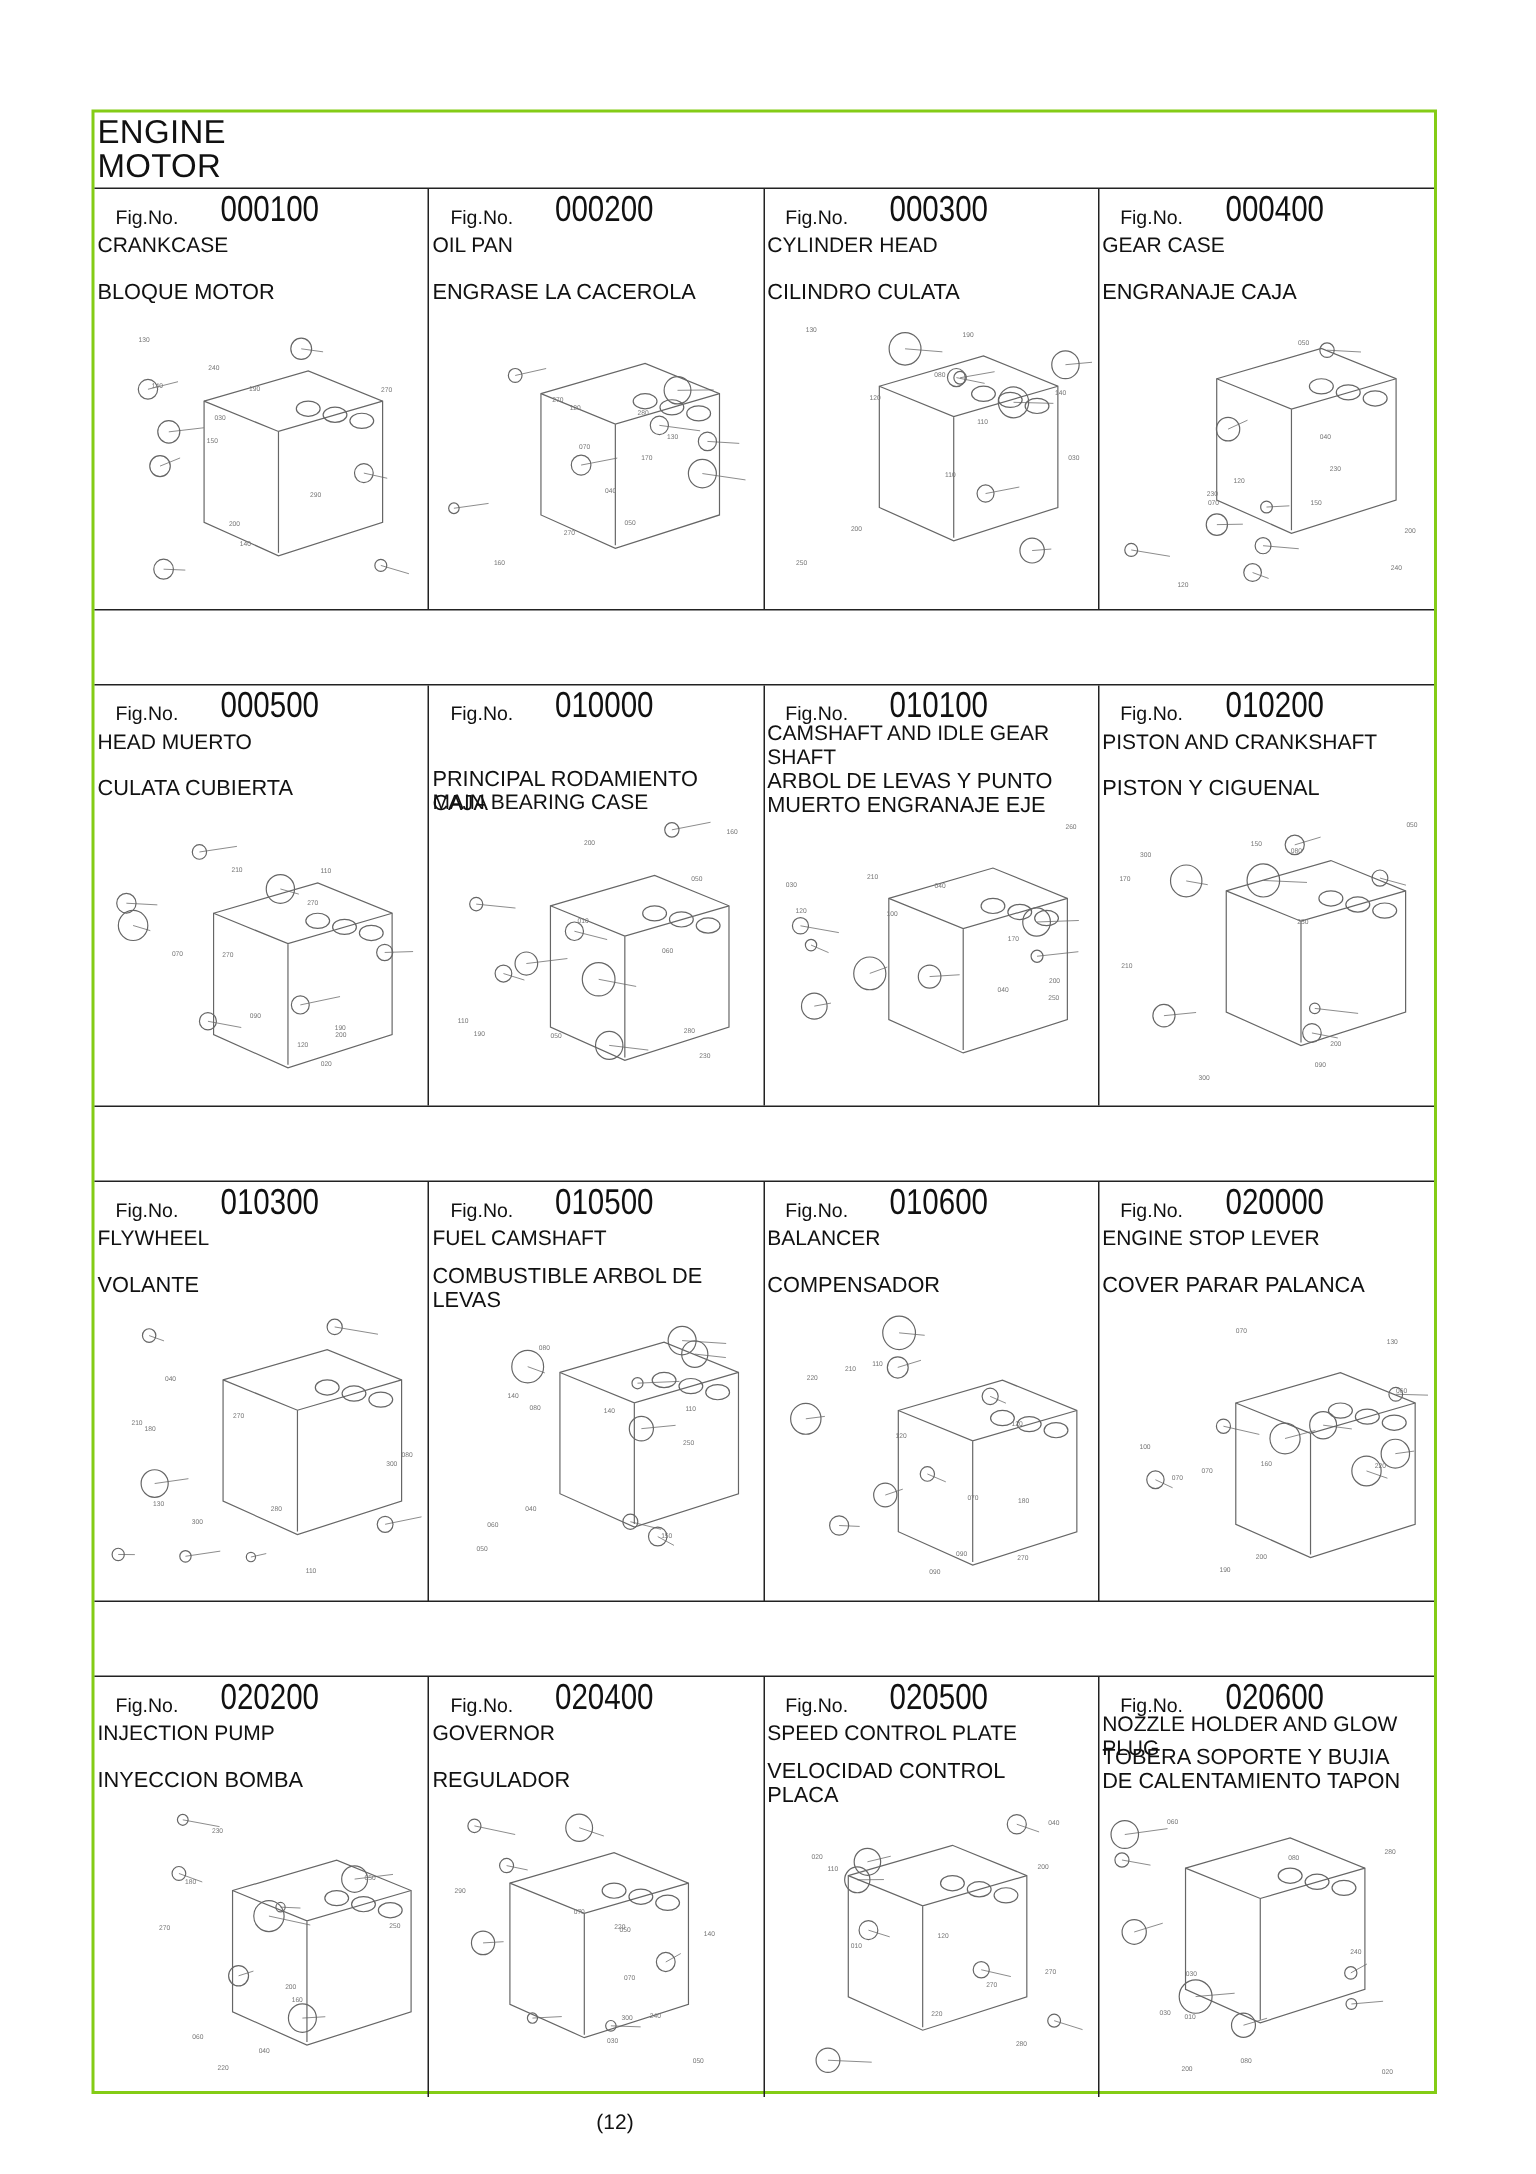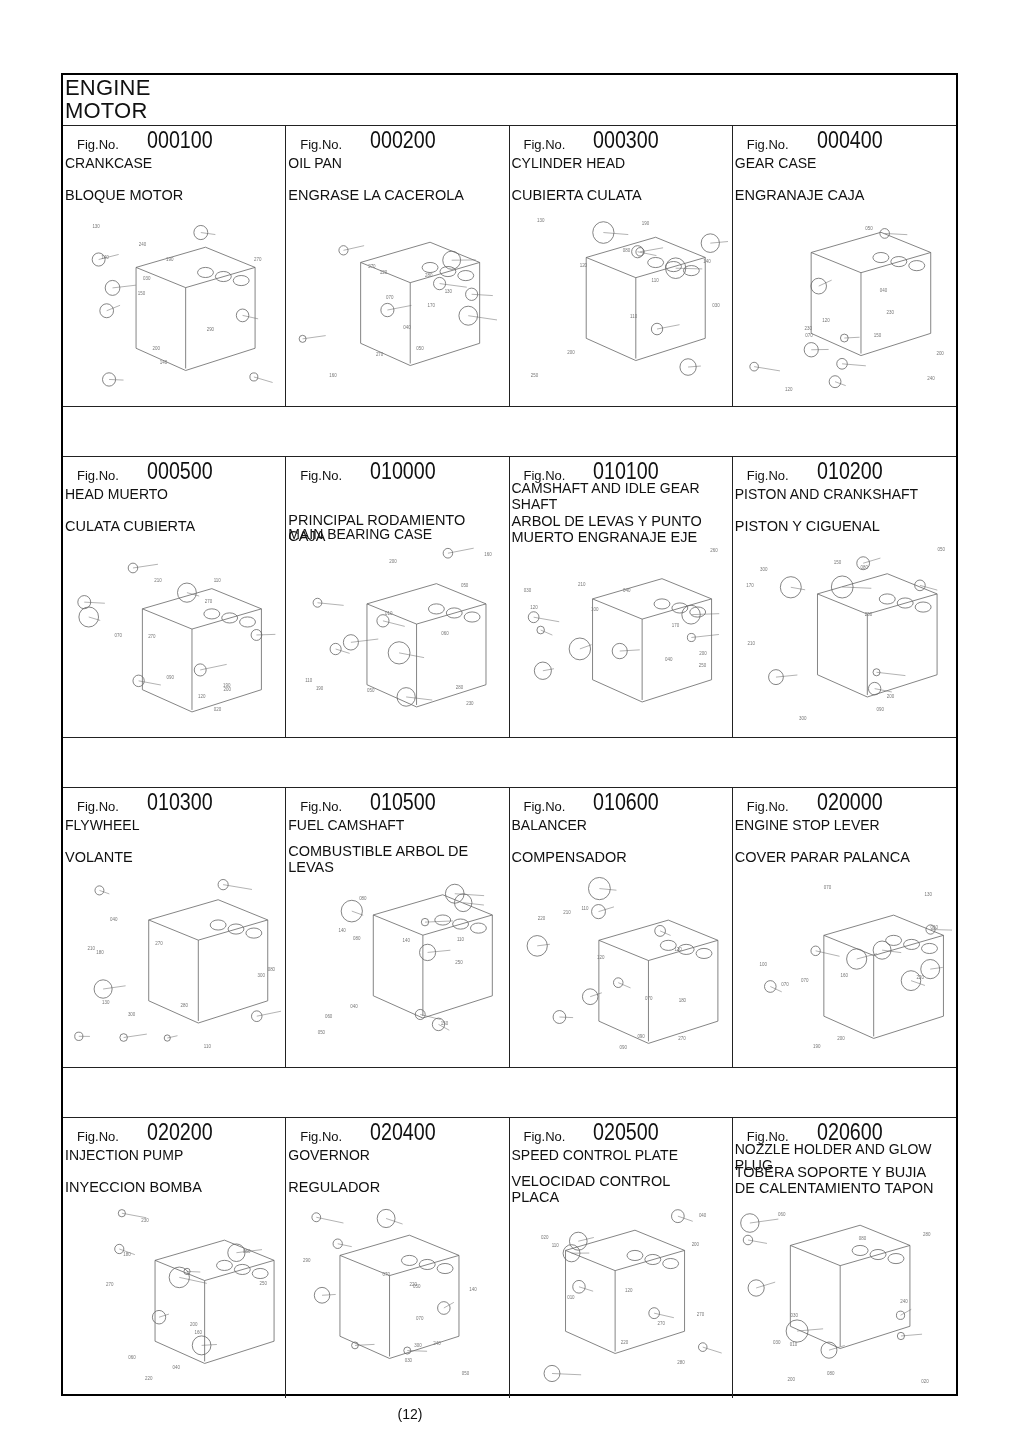--- a/index.html
+++ b/index.html
@@ -1,17 +1,17 @@
 <!DOCTYPE html>
 <html><head>
 <meta charset="utf-8">
 <style>
   html, body { margin: 0; padding: 0; background: #ffffff; }
   body { width: 1024px; height: 1449px; position: relative; font-family: "Liberation Sans", sans-serif; color: #111; overflow: hidden; }
-  .sheet { position: absolute; left: 61px; top: 73px; width: 897px; height: 1323px; border: 2px solid #000000; box-sizing: border-box; }
+  .sheet { position: absolute; left: 61px; top: 73px; width: 897px; height: 1323px; border: 2px solid #84cc16; box-sizing: border-box; }
   .header { position: absolute; left: 0; top: 0; width: 100%; height: 51px; border-bottom: 1.5px solid #222; box-sizing: border-box; }
   .header .t { position: absolute; left: 2px; font-size: 22px; line-height: 22px; letter-spacing: 0.2px; }
   .header .t1 { top: 2px; }
   .header .t2 { top: 25px; }
   .row { position: absolute; left: 0; width: 100%; height: 280px; display: flex; }
   .gap { position: absolute; left: 0; width: 100%; height: 51px; border-top: 1.5px solid #222; border-bottom: 1.5px solid #222; box-sizing: border-box; }
   .cell { position: relative; width: 224.25px; height: 100%; border-right: 1.2px solid #222; box-sizing: border-box; }
   .cell:last-child { border-right: none; }
   .fig { position: absolute; left: 14px; top: 4px; height: 24px; display: flex; align-items: flex-end; gap: 12px; }
   .fig-label { font-size: 13px; margin-right: 16px; padding-bottom: 2px; }
@@ -118,21 +118,21 @@
               <text x="155.9" y="82.0">130</text>
             </g>
           </svg></div>
   </div>
       <div class="cell">
     <div class="fig">
       <span class="fig-label">Fig.No.</span>
       <span class="fig-no">000300</span>
     </div>
     <div class="en" style="top: 30px;">CYLINDER HEAD</div>
-    <div class="es" style="top: 62px;">CUBIERTA CULATA</div>
+    <div class="es" style="top: 62px;">CILINDRO CULATA</div>
     <div class="drawing"><svg viewBox="0 0 216 190" preserveAspectRatio="none" xmlns="http://www.w3.org/2000/svg">
             <g fill="none" stroke="#666" stroke-width="0.8">
               <path d="M72.80624142661179 46.97826646090535 l70 -20 l50 20 l0 80 l-70 22 l-50 -22 z"></path>
               <path d="M72.80624142661179 46.97826646090535 l50 20 l70 -20 M122.80624142661179 66.97826646090536 l0 80"></path>
               <ellipse cx="142.8062414266118" cy="51.97826646090535" rx="8" ry="5"></ellipse>
               <ellipse cx="160.8062414266118" cy="55.97826646090535" rx="8" ry="5"></ellipse>
               <ellipse cx="178.8062414266118" cy="59.97826646090535" rx="8" ry="5"></ellipse>
               <circle cx="144.2" cy="117.8" r="5.7"></circle>
               <line x1="144.2" y1="117.8" x2="166.9" y2="113.5" stroke-width="0.5"></line>
               <circle cx="124.6" cy="41.3" r="6.0"></circle>

